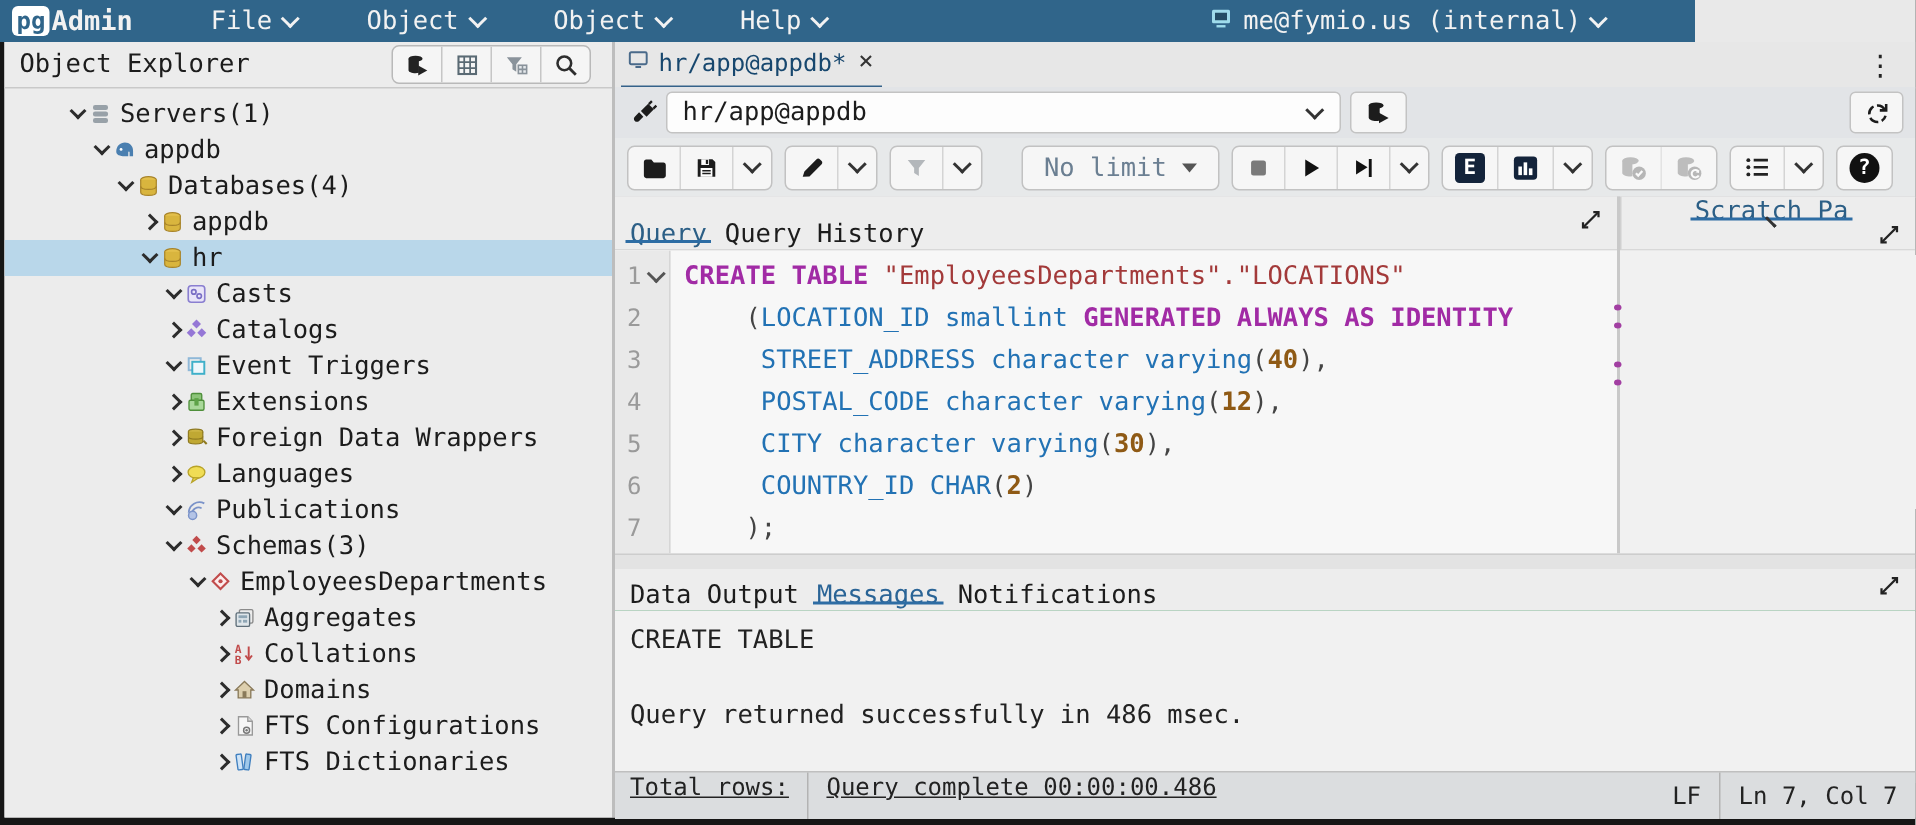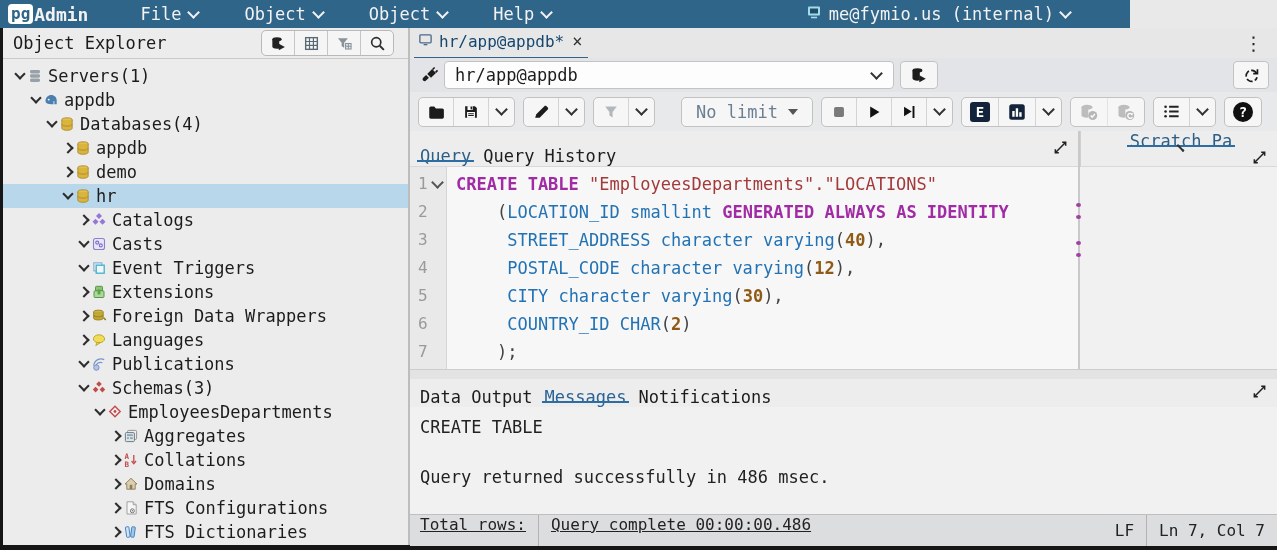--- a/index.html
+++ b/index.html
@@ -22,21 +22,21 @@
   #left-edge{position:absolute;left:0;top:28px;width:3px;bottom:0;background:#161616;}
   #bottom-edge{position:absolute;left:0;bottom:0;width:1277px;height:5px;background:#161616;}
   
   #explorer{position:absolute;left:3px;top:28px;width:405px;bottom:5px;background:#ececec;overflow:hidden;}
   #explorer-header{height:30px;display:flex;align-items:center;border-bottom:1px solid #c9c9c9;background:#ececec;}
   #explorer-title{font-size:17px;margin-left:10px;}
   #explorer-tools{margin-left:auto;margin-right:14px;display:flex;border:1px solid #b9b9b9;border-radius:5px;overflow:hidden;background:#f5f5f5;}
   .exp-btn{width:32px;height:24px;display:flex;align-items:center;justify-content:center;border-left:1px solid #c6c6c6;cursor:pointer;}
   .exp-btn:first-child{border-left:none;}
   #tree{padding-top:5px;font-size:17px;}
-  .tree-row{height:24px;display:flex;align-items:center;white-space:nowrap;cursor:pointer;}
+  .tree-row{height:24px;display:flex;align-items:center;white-space:nowrap;cursor:pointer;padding-left:32px;}
   .tree-row.selected{background:#b9d7ea;}
   .tchev{width:14px;display:flex;justify-content:center;flex:none;}
   .tchev .chev{border-color:#2c2c2c;width:6px;height:6px;}
   .ticon{width:20px;flex:none;display:flex;align-items:center;}
   .ticon svg{width:16px;height:16px;}
   .tlabel{margin-left:1px;}
   
   #main{position:absolute;left:410px;top:28px;width:867px;bottom:5px;}
   #panel-divider{position:absolute;left:408px;top:28px;width:2px;bottom:5px;background:#bdbdbd;}
   #tabstrip{position:absolute;left:0;top:0;right:0;height:30px;background:#e7e7e7;border-bottom:1px solid #cdcdcd;display:flex;align-items:center;}
@@ -223,75 +223,61 @@
           </span>
           <span class="ticon">
             <svg viewBox="0 0 16 16">
               <ellipse cx="8" cy="3.9" rx="5.2" ry="2.1" fill="#e3c04c" stroke="#a8842a" stroke-width=".8"></ellipse>
               <path d="M2.8 3.9v8.3c0 1.2 2.3 2.1 5.2 2.1s5.2-.9 5.2-2.1V3.9" fill="#d9b53e" stroke="#a8842a" stroke-width=".8"></path>
               <path d="M2.8 8.1c0 1.2 2.3 2.1 5.2 2.1s5.2-.9 5.2-2.1" fill="none" stroke="#a8842a" stroke-width=".8"></path>
             </svg>
           </span>
           <span class="tlabel">appdb</span>
         </div>
-        <div class="tree-row">
+        <div class="tree-row selected">
           <span style="width: 58px; flex: 0 0 auto;"></span>
           <span class="tchev">
-            <span class="chev right"></span>
+            <span class="chev"></span>
           </span>
           <span class="ticon">
             <svg viewBox="0 0 16 16">
               <ellipse cx="8" cy="3.9" rx="5.2" ry="2.1" fill="#e3c04c" stroke="#a8842a" stroke-width=".8"></ellipse>
               <path d="M2.8 3.9v8.3c0 1.2 2.3 2.1 5.2 2.1s5.2-.9 5.2-2.1V3.9" fill="#d9b53e" stroke="#a8842a" stroke-width=".8"></path>
               <path d="M2.8 8.1c0 1.2 2.3 2.1 5.2 2.1s5.2-.9 5.2-2.1" fill="none" stroke="#a8842a" stroke-width=".8"></path>
             </svg>
           </span>
-          <span class="tlabel">demo</span>
-        </div>
-        <div class="tree-row selected">
-          <span style="width: 58px; flex: 0 0 auto;"></span>
-          <span class="tchev">
-            <span class="chev"></span>
-          </span>
-          <span class="ticon">
-            <svg viewBox="0 0 16 16">
-              <ellipse cx="8" cy="3.9" rx="5.2" ry="2.1" fill="#e3c04c" stroke="#a8842a" stroke-width=".8"></ellipse>
-              <path d="M2.8 3.9v8.3c0 1.2 2.3 2.1 5.2 2.1s5.2-.9 5.2-2.1V3.9" fill="#d9b53e" stroke="#a8842a" stroke-width=".8"></path>
-              <path d="M2.8 8.1c0 1.2 2.3 2.1 5.2 2.1s5.2-.9 5.2-2.1" fill="none" stroke="#a8842a" stroke-width=".8"></path>
-            </svg>
-          </span>
           <span class="tlabel">hr</span>
+        </div>
+        <div class="tree-row">
+          <span style="width: 74px; flex: 0 0 auto;"></span>
+          <span class="tchev">
+            <span class="chev"></span>
+          </span>
+          <span class="ticon">
+            <svg viewBox="0 0 16 16">
+              <rect x="2.5" y="2.5" width="11" height="11" rx="2" fill="#e9e5f8" stroke="#8a7fd0" stroke-width="1.1"></rect>
+              <circle cx="6.2" cy="6.6" r="1.5" fill="none" stroke="#7a6fc5" stroke-width="1.1"></circle>
+              <circle cx="9.8" cy="9.4" r="1.5" fill="none" stroke="#7a6fc5" stroke-width="1.1"></circle>
+            </svg>
+          </span>
+          <span class="tlabel">Casts</span>
         </div>
         <div class="tree-row">
           <span style="width: 74px; flex: 0 0 auto;"></span>
           <span class="tchev">
             <span class="chev right"></span>
           </span>
           <span class="ticon">
             <svg viewBox="0 0 16 16">
               <path d="M8 1 11 4 8 7 5 4z" fill="#9577d6"></path>
               <path d="M4.5 6.8 7.5 9.8 4.5 12.8 1.5 9.8z" fill="#9577d6"></path>
               <path d="M11.5 6.8 14.5 9.8 11.5 12.8 8.5 9.8z" fill="#9577d6"></path>
             </svg>
           </span>
           <span class="tlabel">Catalogs</span>
-        </div>
-        <div class="tree-row">
-          <span style="width: 74px; flex: 0 0 auto;"></span>
-          <span class="tchev">
-            <span class="chev"></span>
-          </span>
-          <span class="ticon">
-            <svg viewBox="0 0 16 16">
-              <rect x="2.5" y="2.5" width="11" height="11" rx="2" fill="#e9e5f8" stroke="#8a7fd0" stroke-width="1.1"></rect>
-              <circle cx="6.2" cy="6.6" r="1.5" fill="none" stroke="#7a6fc5" stroke-width="1.1"></circle>
-              <circle cx="9.8" cy="9.4" r="1.5" fill="none" stroke="#7a6fc5" stroke-width="1.1"></circle>
-            </svg>
-          </span>
-          <span class="tlabel">Casts</span>
         </div>
         <div class="tree-row">
           <span style="width: 74px; flex: 0 0 auto;"></span>
           <span class="tchev">
             <span class="chev"></span>
           </span>
           <span class="ticon">
             <svg viewBox="0 0 16 16">
               <rect x="2.8" y="2.8" width="8" height="8" fill="none" stroke="#8fb8d8" stroke-width="1.3"></rect>
               <rect x="5.2" y="5.2" width="8" height="8" fill="#eef7fb" stroke="#3fb0c9" stroke-width="1.3"></rect>

